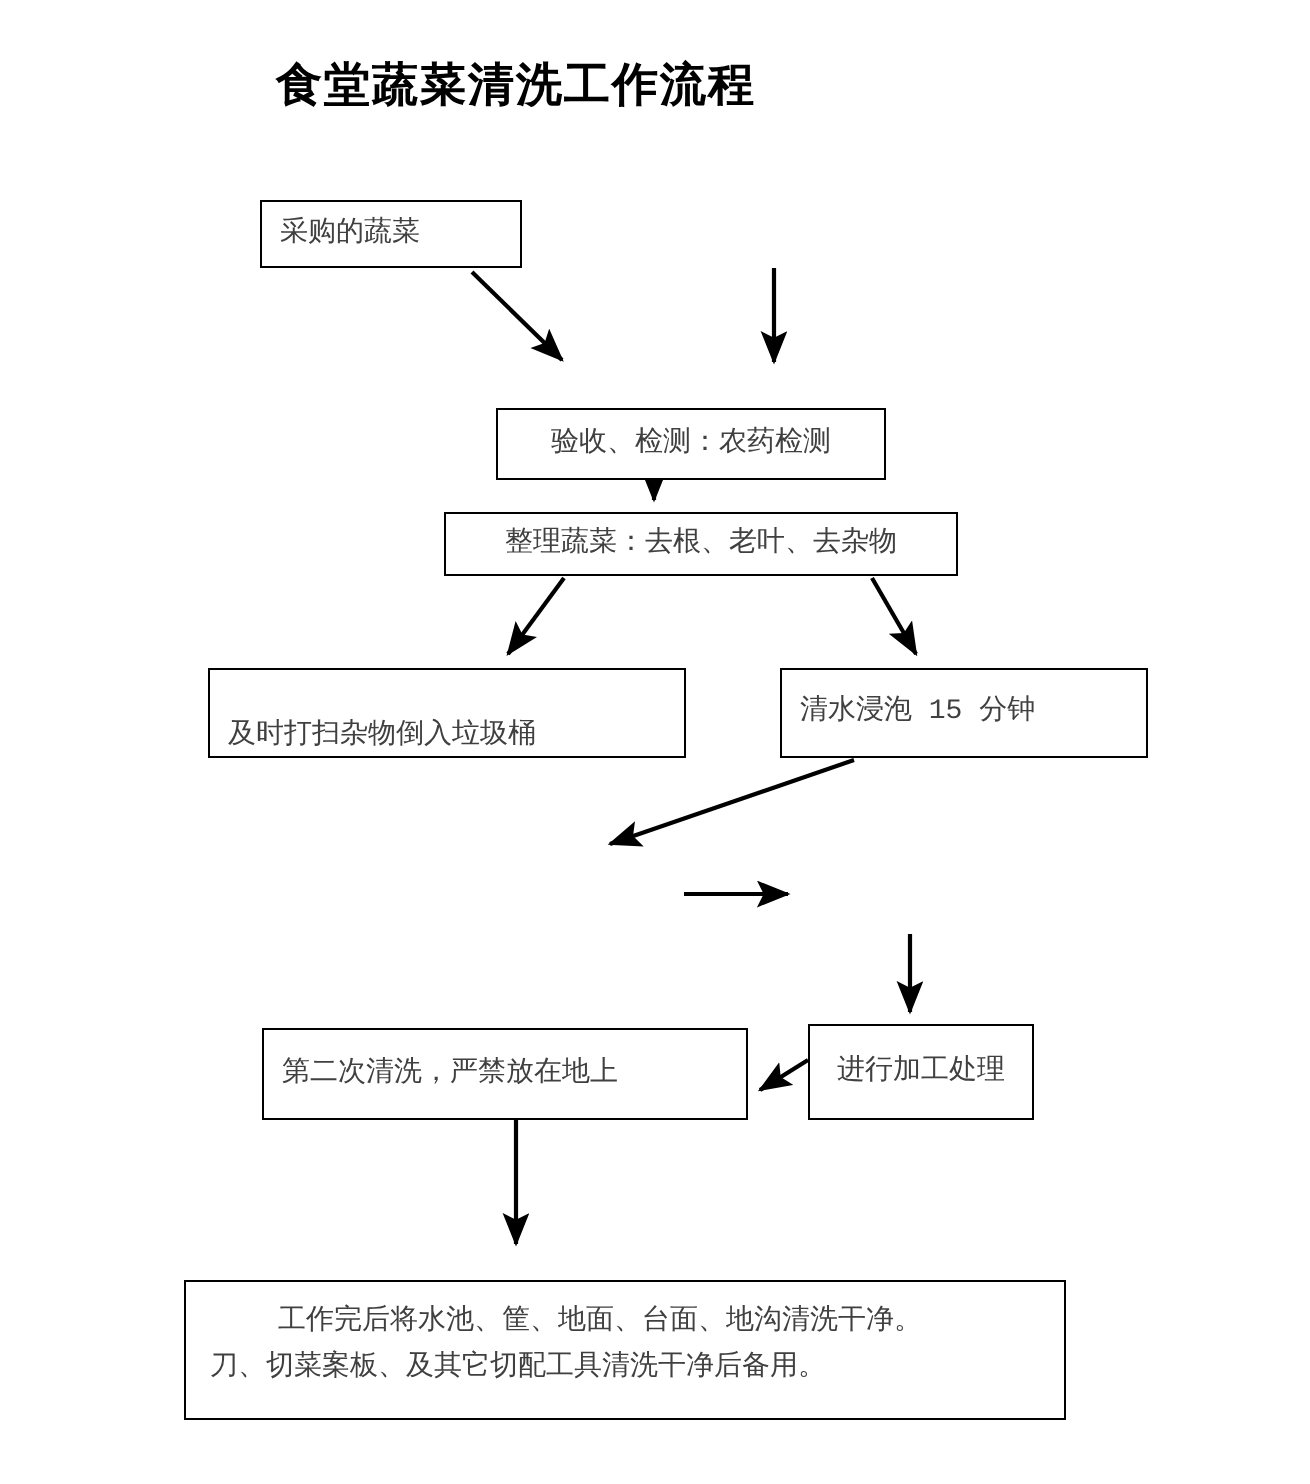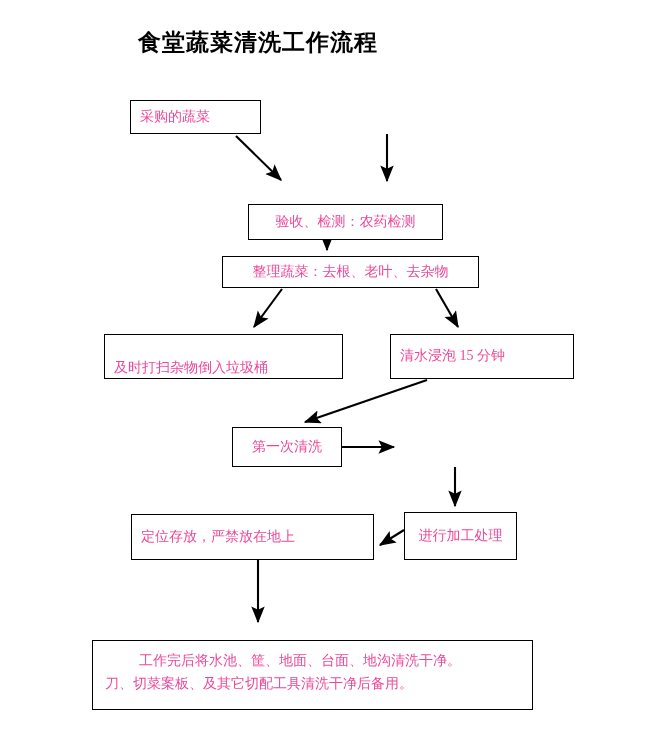--- a/index.html
+++ b/index.html
@@ -34,26 +34,26 @@
     letter-spacing: 1px;
     color: #000000;
     white-space: nowrap;
     font-family: "Liberation Sans", "DejaVu Sans", sans-serif;
   }
   .node {
     position: absolute;
     box-sizing: border-box;
     border: 1px solid #000000;
     background: #ffffff;
-    color: #ec4899;
+    color: #404040;
     font-size: 14px;
     line-height: 1.45;
     display: flex;
     align-items: center;
-    font-family: Liberation Serif, serif;
+    font-family: Liberation Mono, monospace;
   }
   .node > .node-label {
     display: block;
     width: 100%;
     padding: 0 9px;
     white-space: pre-wrap;
   }
   .node.center > .node-label { text-align: center; }
   .node.left > .node-label { text-align: left; }
 
@@ -147,27 +147,24 @@
   </div>
 
   <div class="node left" id="node-waste">
     <span class="node-label">及时打扫杂物倒入垃圾桶</span>
   </div>
 
   <div class="node left" id="node-soak">
     <span class="node-label">清水浸泡 15 分钟</span>
   </div>
 
-  <div class="node center" id="node-wash1">
-    <span class="node-label">第一次清洗</span>
-  </div>
 
 
   <div class="node left" id="node-store">
-    <span class="node-label">定位存放，严禁放在地上</span>
+    <span class="node-label">第二次清洗，严禁放在地上</span>
   </div>
 
   <div class="node center" id="node-process">
     <span class="node-label">进行加工处理</span>
   </div>
 
   <div class="node" id="node-cleanup">
     <span class="node-label">工作完后将水池、筐、地面、台面、地沟清洗干净。
 刀、切菜案板、及其它切配工具清洗干净后备用。</span>
   </div>

